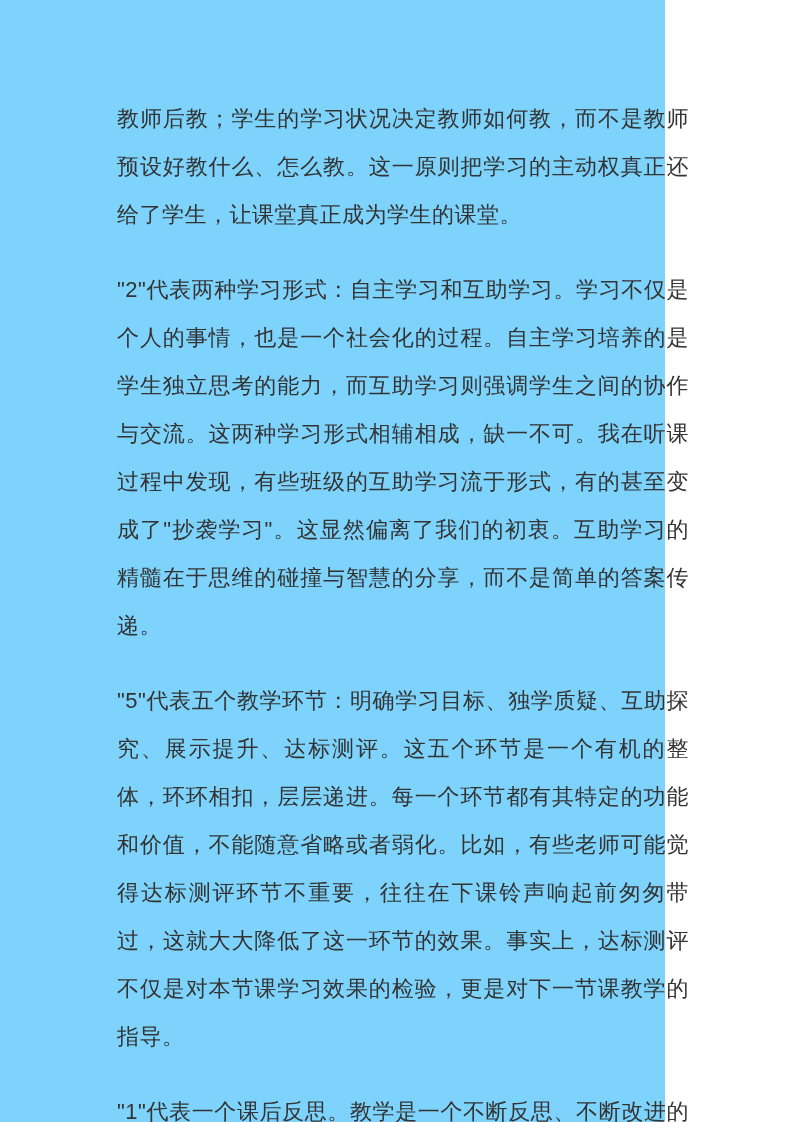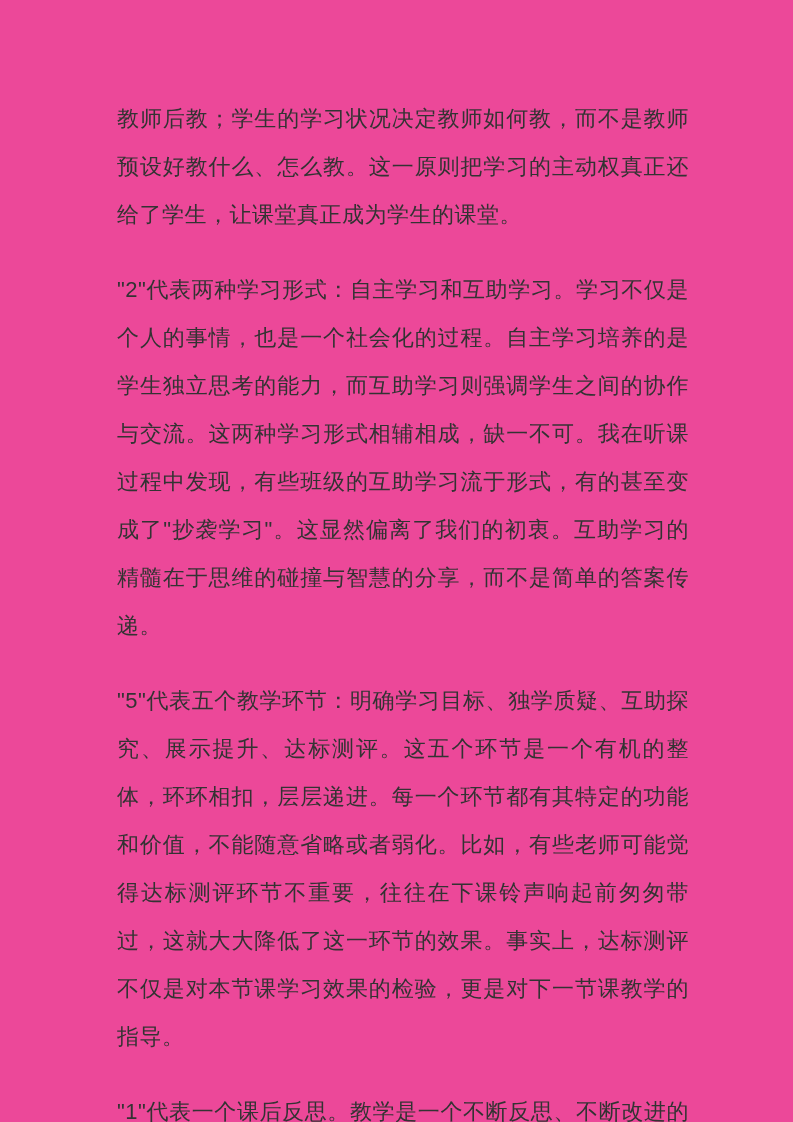--- a/index.html
+++ b/index.html
@@ -8,23 +8,23 @@
     background: #ffffff;
   }
   body {
     width: 793px;
     height: 1122px;
     overflow: hidden;
     font-family: "Liberation Sans", "DejaVu Sans", sans-serif;
   }
   .document-page {
     box-sizing: border-box;
-    width: 793px;
+    width: 665px;
     height: 1122px;
-    background: #ec4899;
+    background: #7dd3fc;
     padding: 95px 106px 0 117px;
   }
   .doc-body {
     width: 572px;
   }
   .doc-body p {
     margin: 0 0 27px 0;
     font-size: 22px;
     line-height: 48px;
     color: #333333;

